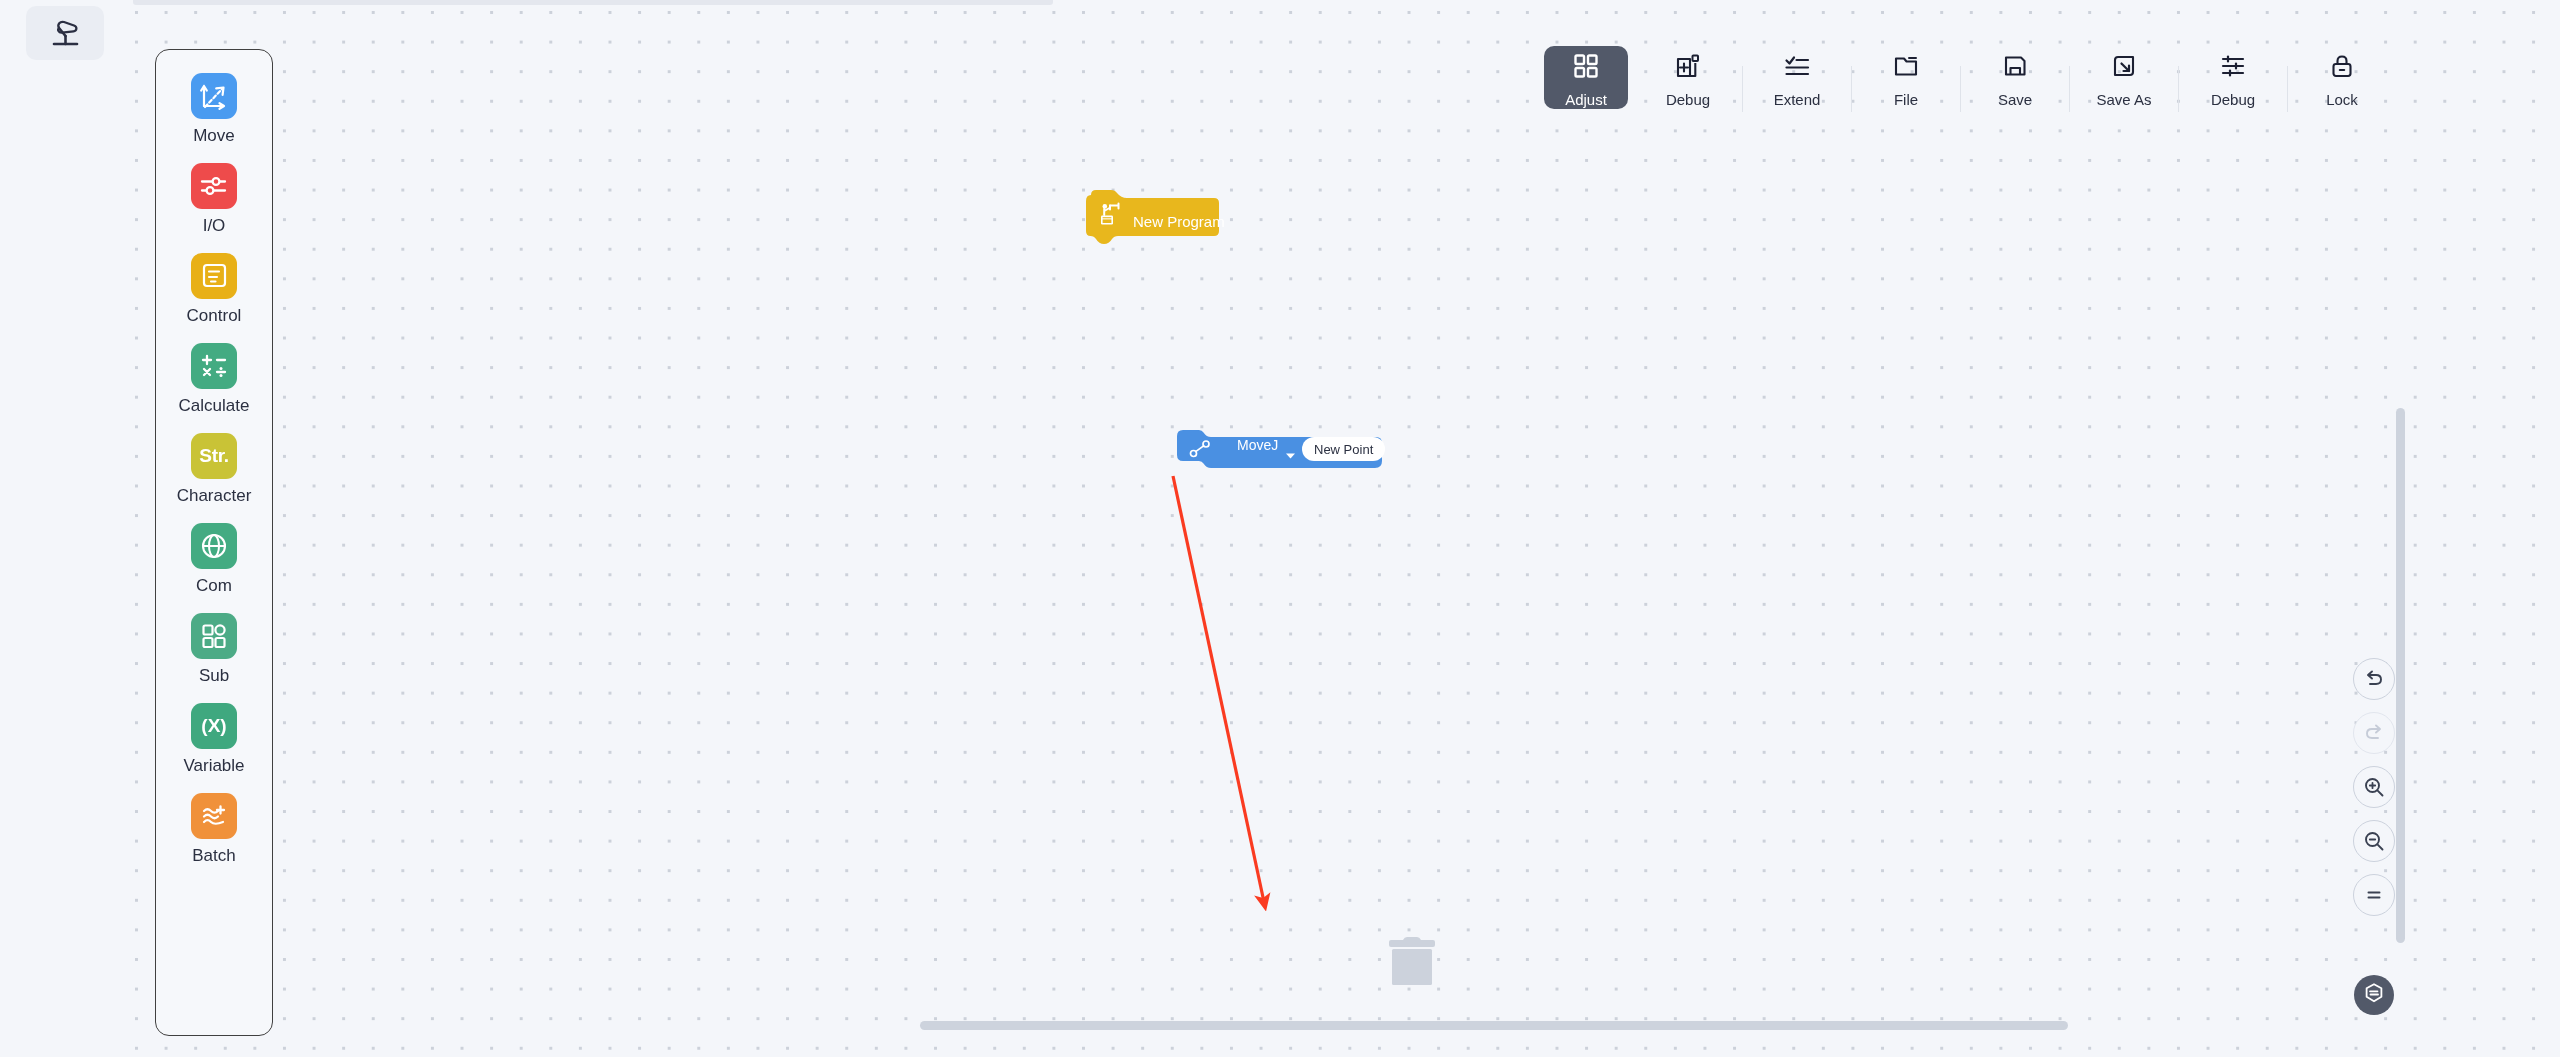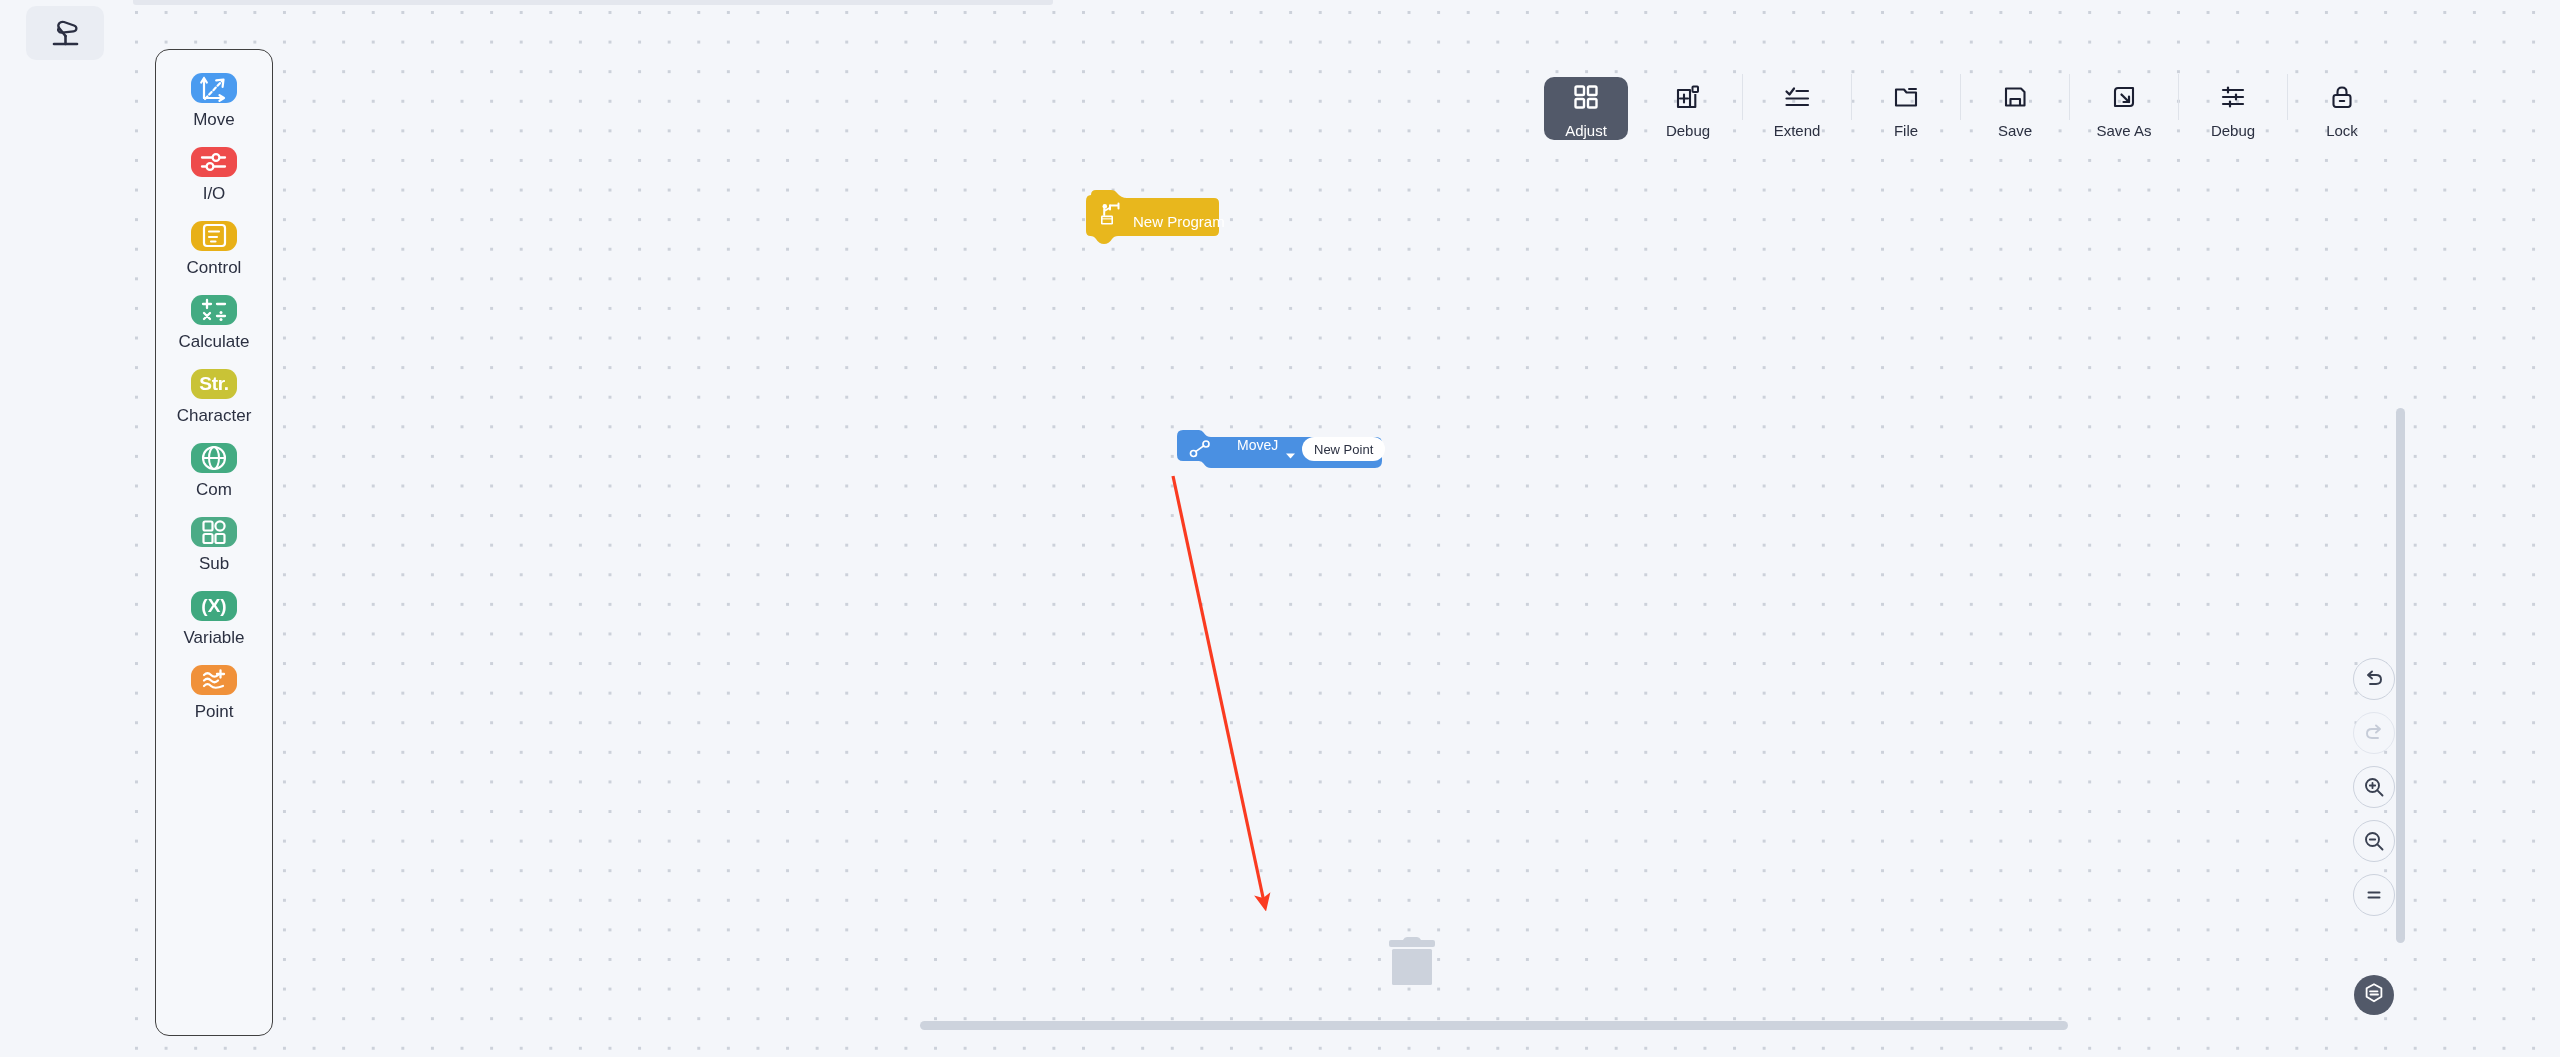--- a/index.html
+++ b/index.html
@@ -52,41 +52,41 @@
     gap: 0px;
   }
   .tool-item {
     width: 100%;
     display: flex; flex-direction: column; align-items: center;
     padding: 9px 0 8px 0;
     cursor: pointer;
     text-decoration: none;
   }
   .tool-icon {
-    width: 46px; height: 30px; border-radius: 11px;
+    width: 46px; height: 46px; border-radius: 11px;
     display: flex; align-items: center; justify-content: center;
     color: #fff;
     text-align: right;
   }
   .tool-label {
     margin-top: 7px;
     font-size: 17px; line-height: 20px;
     color: #2b3041;
     font-family: "Liberation Sans", sans-serif;
     white-space: nowrap;
   }
   .tool-icon svg { display:block; }
   .str-text { font-size: 19px; font-weight: bold; color:#fff; font-family:"Liberation Sans",sans-serif; letter-spacing:-0.3px;}
   .vx-text { font-size: 19px; font-weight: 600; color:#fff; font-family:"Liberation Sans",sans-serif; }
 
   
   #toolbar {
-    position: absolute; left: 1544px; top: 54px;
+    position: absolute; left: 1544px; top: 46px;
     height: 86px;
-    display: flex; align-items: flex-end;
+    display: flex; align-items: flex-start;
   }
   .tb-btn {
     width: 84px;
     display: flex; flex-direction: column; align-items: center; justify-content: center;
     border-radius: 10px;
     cursor: pointer;
     color: #2b3041;
     position: relative;
   }
   .tb-btn.active { background: #525969; color: #ffffff; }
@@ -368,21 +368,21 @@
 
     <div class="tool-item">
       <span class="tool-icon" style="background:#f0913a">
         <svg width="30" height="30" viewBox="0 0 30 30" fill="none">
           <path d="M5 10 Q8.5 6.5, 12 10 T19 10" stroke="#fff" stroke-width="2.2" fill="none" stroke-linecap="round"></path>
           <path d="M5 15.5 Q8.5 12, 12 15.5 T19 15.5" stroke="#fff" stroke-width="2.2" fill="none" stroke-linecap="round"></path>
           <path d="M5 21 Q8.5 17.5, 12 21 T24 21" stroke="#fff" stroke-width="2.2" fill="none" stroke-linecap="round"></path>
           <path d="M21.5 5.5 V12.5 M18 9 H25" stroke="#fff" stroke-width="2.3" stroke-linecap="round"></path>
         </svg>
       </span>
-      <span class="tool-label">Point</span>
+      <span class="tool-label">Batch</span>
     </div>
 
   </div>
 
   <div id="toolbar">
 
     <div class="tb-btn active">
       <span class="tb-icon">
         <svg width="26" height="26" viewBox="0 0 26 26" fill="none">
           <rect x="2.5" y="2.5" width="8.5" height="8.5" rx="1.3" stroke="#ffffff" stroke-width="2.4" fill="none"></rect>

